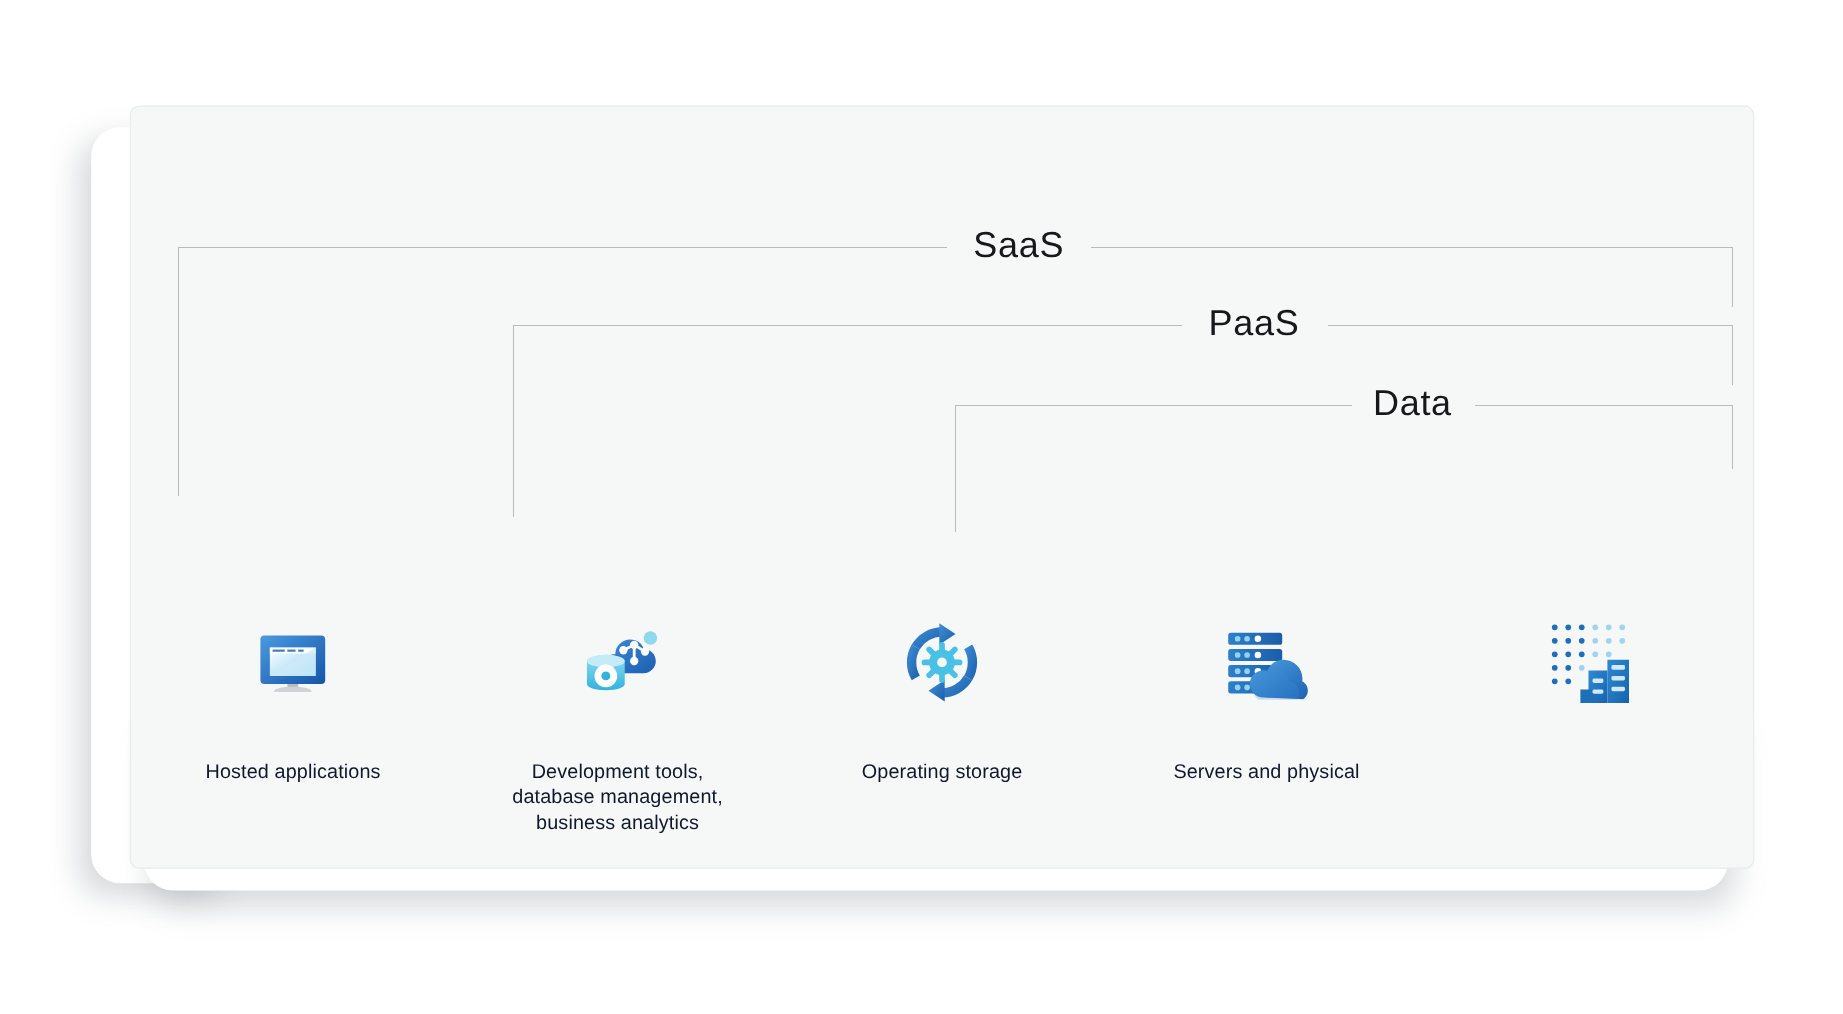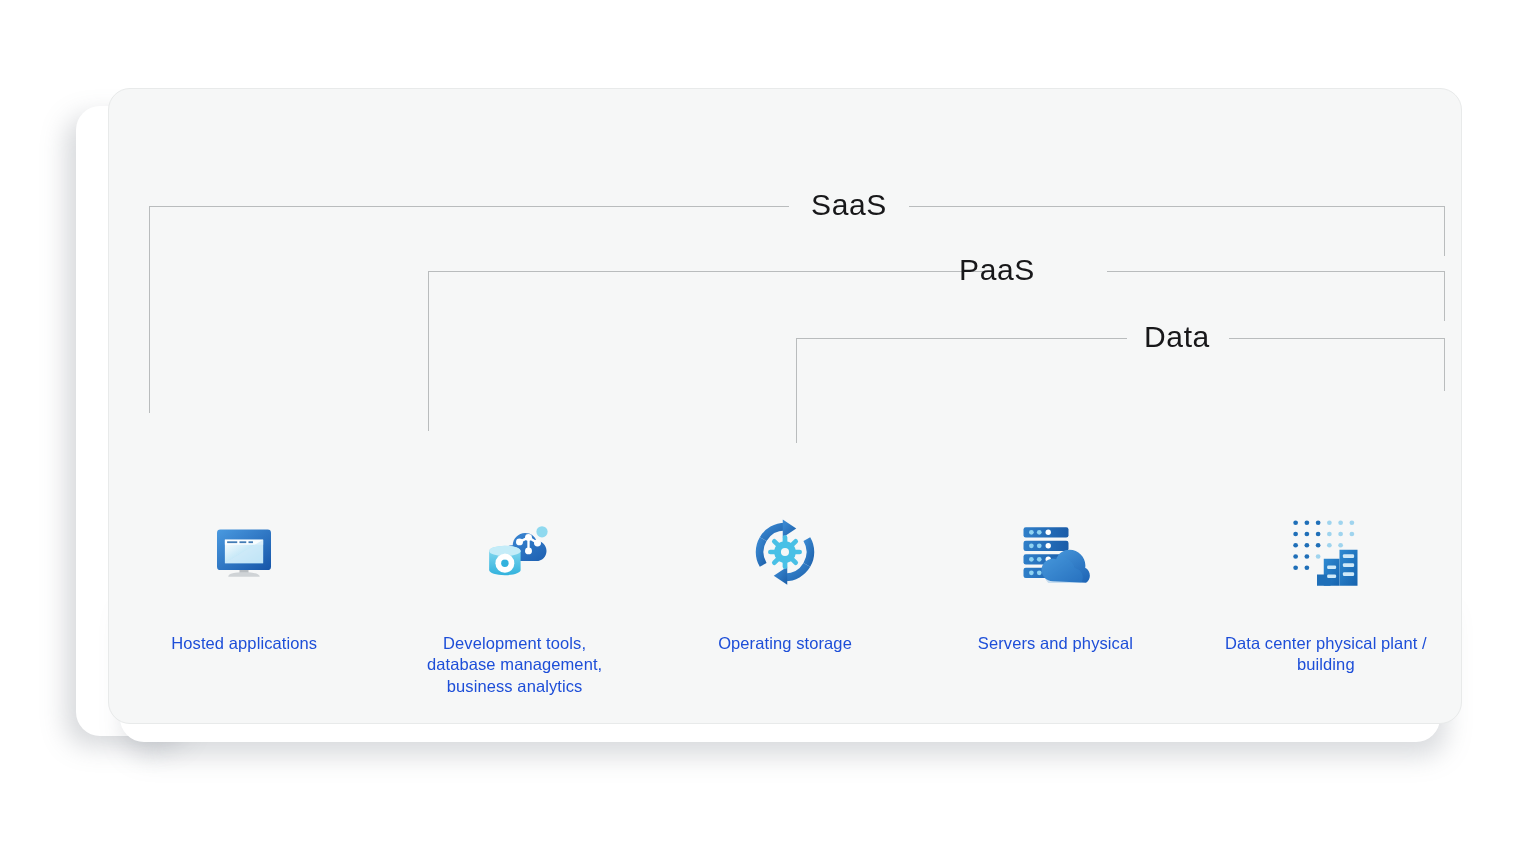--- a/index.html
+++ b/index.html
@@ -49,21 +49,21 @@
 
   
   #card {
     position: absolute;
     left: 108px;
     top: 88px;
     width: 1352px;
     height: 634px;
     background: #f6f7f7;
     border: 1px solid #e8eaea;
-    border-radius: 22px;
+    border-radius: 8px;
     z-index: 2;
     overflow: hidden;
   }
 
   
   #brackets {
     position: absolute;
     left: 0;
     top: 0;
     width: 1352px;
@@ -114,21 +114,21 @@
   .icon-wrap svg {
     display: block;
     width: 72px;
     height: 72px;
     overflow: visible;
   }
   .col-label {
     font-family: "Liberation Sans", sans-serif;
     font-size: 16.5px;
     line-height: 1.30;
-    color: #1d4ed8;
+    color: #0f172a;
     text-align: center;
     letter-spacing: 0.1px;
     max-width: 215px;
   }
 </style>
 </head>
 <body>
 
 <div id="stage">
 
@@ -146,21 +146,21 @@
         <line x1="998" y1="182" x2="1335" y2="182" stroke="#b9bcbd" stroke-width="1" shape-rendering="crispEdges"></line>
         <line x1="319" y1="182" x2="319" y2="342" stroke="#b9bcbd" stroke-width="1" shape-rendering="crispEdges"></line>
         <line x1="1335" y1="182" x2="1335" y2="232" stroke="#b9bcbd" stroke-width="1" shape-rendering="crispEdges"></line>
         <line x1="687" y1="249" x2="1018" y2="249" stroke="#b9bcbd" stroke-width="1" shape-rendering="crispEdges"></line>
         <line x1="1120" y1="249" x2="1335" y2="249" stroke="#b9bcbd" stroke-width="1" shape-rendering="crispEdges"></line>
         <line x1="687" y1="249" x2="687" y2="354" stroke="#b9bcbd" stroke-width="1" shape-rendering="crispEdges"></line>
         <line x1="1335" y1="249" x2="1335" y2="302" stroke="#b9bcbd" stroke-width="1" shape-rendering="crispEdges"></line>
       </svg>
 
     <div class="bracket-label" style="left: 740px; top: 116px;">SaaS</div>
-    <div class="bracket-label" style="left: 888px; top: 181px;">PaaS</div>
+    <div class="bracket-label" style="left: 936px; top: 181px;">PaaS</div>
     <div class="bracket-label" style="left: 1068px; top: 248px;">Data</div>
 
     <div id="columns">
 
       <div class="col">
         <div class="icon-wrap">
           <svg viewBox="0 0 64 64">
             <defs>
               <linearGradient id="g-mon" x1="0" y1="0" x2="1" y2="1">
                 <stop offset="0" stop-color="#4a9ae0"></stop>
@@ -348,18 +348,17 @@
             <path d="M24 52h12v10H24z" fill="#1f6fb8"></path>
             <g fill="#cfe9f8">
               <rect x="47" y="34" width="10" height="3.4" rx="1.1"></rect>
               <rect x="47" y="42" width="10" height="3.4" rx="1.1"></rect>
               <rect x="47" y="50" width="10" height="3.4" rx="1.1"></rect>
               <rect x="33" y="44" width="8" height="3.2" rx="1.1"></rect>
               <rect x="33" y="52" width="8" height="3.2" rx="1.1"></rect>
             </g>
           </svg>
         </div>
-        <div class="col-label">Data center physical plant / building</div>
       </div>
 
     </div>
   </div>
 </div>
 
 </body></html>

